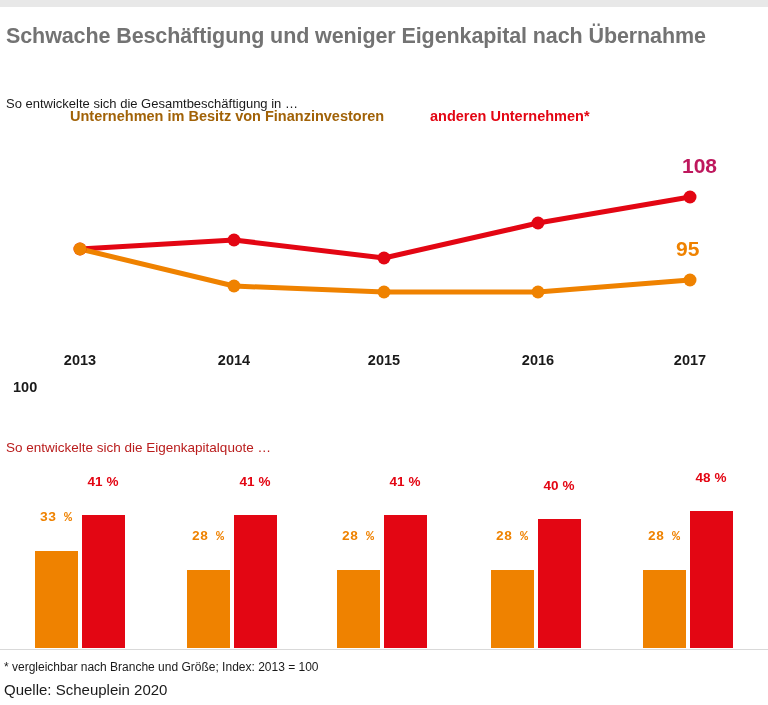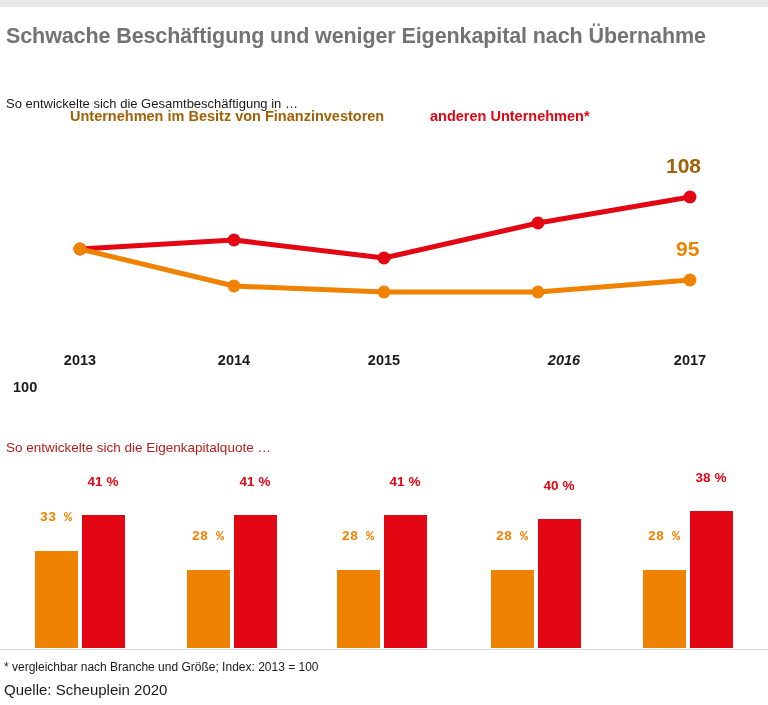--- a/index.html
+++ b/index.html
@@ -92,21 +92,21 @@
     color: #1a1a1a;
     transform: translateX(-50%);
     text-align: center;
   }
   .endlabel {
     position: absolute;
     font-size: 21px;
     font-weight: bold;
     white-space: nowrap;
   }
-  .endlabel-red { color: #a16207; }
+  .endlabel-red { color: #be185d; margin-left: 16px; }
   .endlabel-orange { color: #ef8200; }
 
   .subtitle-2 {
     position: absolute;
     left: 6px;
     top: 440px;
     font-size: 13.5px;
     color: #b91c1c;
     white-space: nowrap;
   }
@@ -224,21 +224,21 @@
     <div class="baseline-label">100</div>
 
     <div class="endlabel endlabel-red" style="left: 666px; top: 14px;">108</div>
     <div class="endlabel endlabel-orange" style="left: 676px; top: 97px;">95</div>
   </div>
 
   <div class="xlabels">
     <div class="xlabel" style="left: 80px;">2013</div>
     <div class="xlabel" style="left: 234px;">2014</div>
     <div class="xlabel" style="left: 384px;">2015</div>
-    <div class="xlabel" style="left: 564px; font-style: italic;">2016</div>
+    <div class="xlabel" style="left: 538px;">2016</div>
     <div class="xlabel" style="left: 690px;">2017</div>
   </div>
 
   <div class="subtitle-2">So entwickelte sich die Eigenkapitalquote …</div>
 
   <div class="barchart">
 
     <div class="bar orange" style="left: 35px; width: 43px; height: 97px;"></div>
     <div class="bar-label orange" style="left: 56px; top: 62px;">33 %</div>
     <div class="bar red" style="left: 82px; width: 43px; height: 133px;"></div>
@@ -255,21 +255,21 @@
     <div class="bar-label red" style="left: 405px; top: 26px;">41 %</div>
 
     <div class="bar orange" style="left: 491px; width: 43px; height: 78px;"></div>
     <div class="bar-label orange" style="left: 512px; top: 81px;">28 %</div>
     <div class="bar red" style="left: 538px; width: 43px; height: 129px;"></div>
     <div class="bar-label red" style="left: 559px; top: 30px;">40 %</div>
 
     <div class="bar orange" style="left: 643px; width: 43px; height: 78px;"></div>
     <div class="bar-label orange" style="left: 664px; top: 81px;">28 %</div>
     <div class="bar red" style="left: 690px; width: 43px; height: 137px;"></div>
-    <div class="bar-label red" style="left: 711px; top: 22px;">38 %</div>
+    <div class="bar-label red" style="left: 711px; top: 22px;">48 %</div>
   </div>
 
   <div class="footer-rule"></div>
 
   <div class="footnote">* vergleichbar nach Branche und Größe; Index: 2013 = 100</div>
   <div class="source">Quelle: Scheuplein 2020</div>
 
 
 </div>
 

